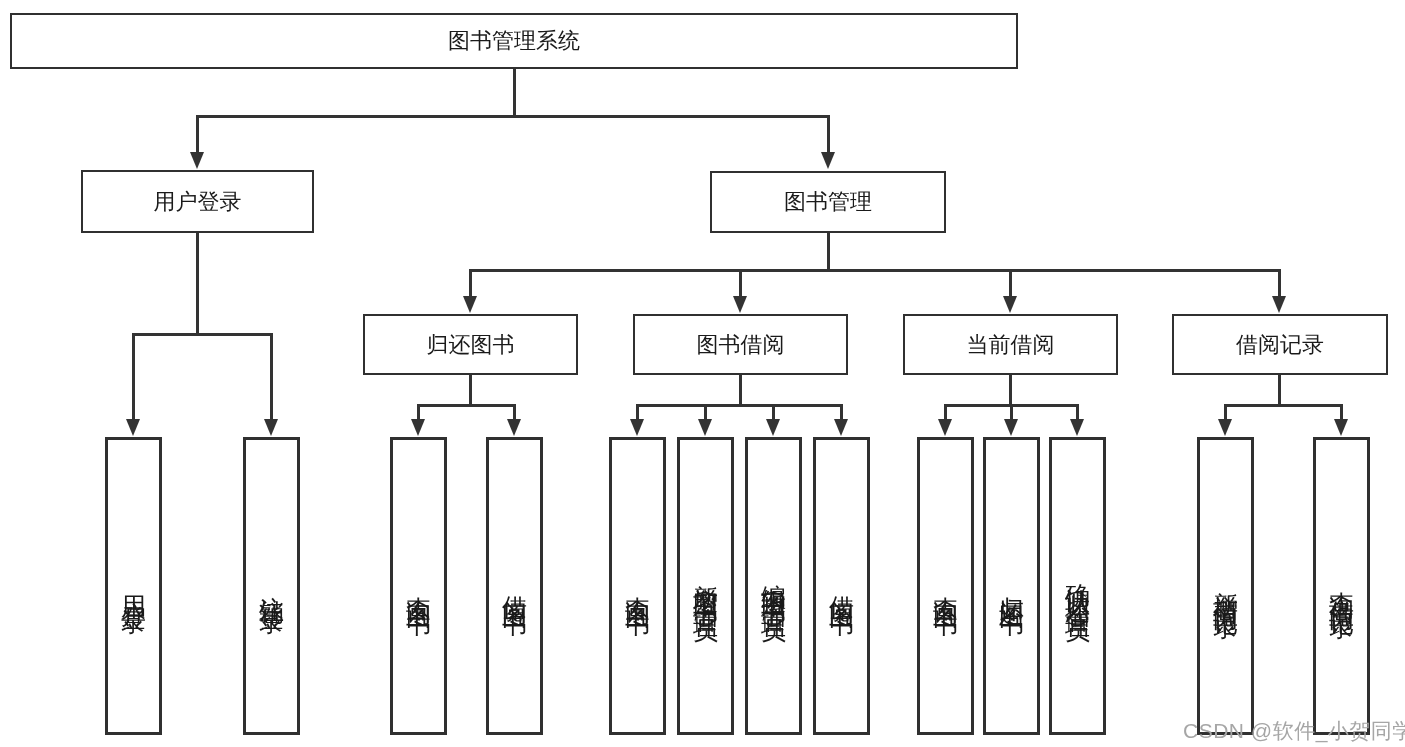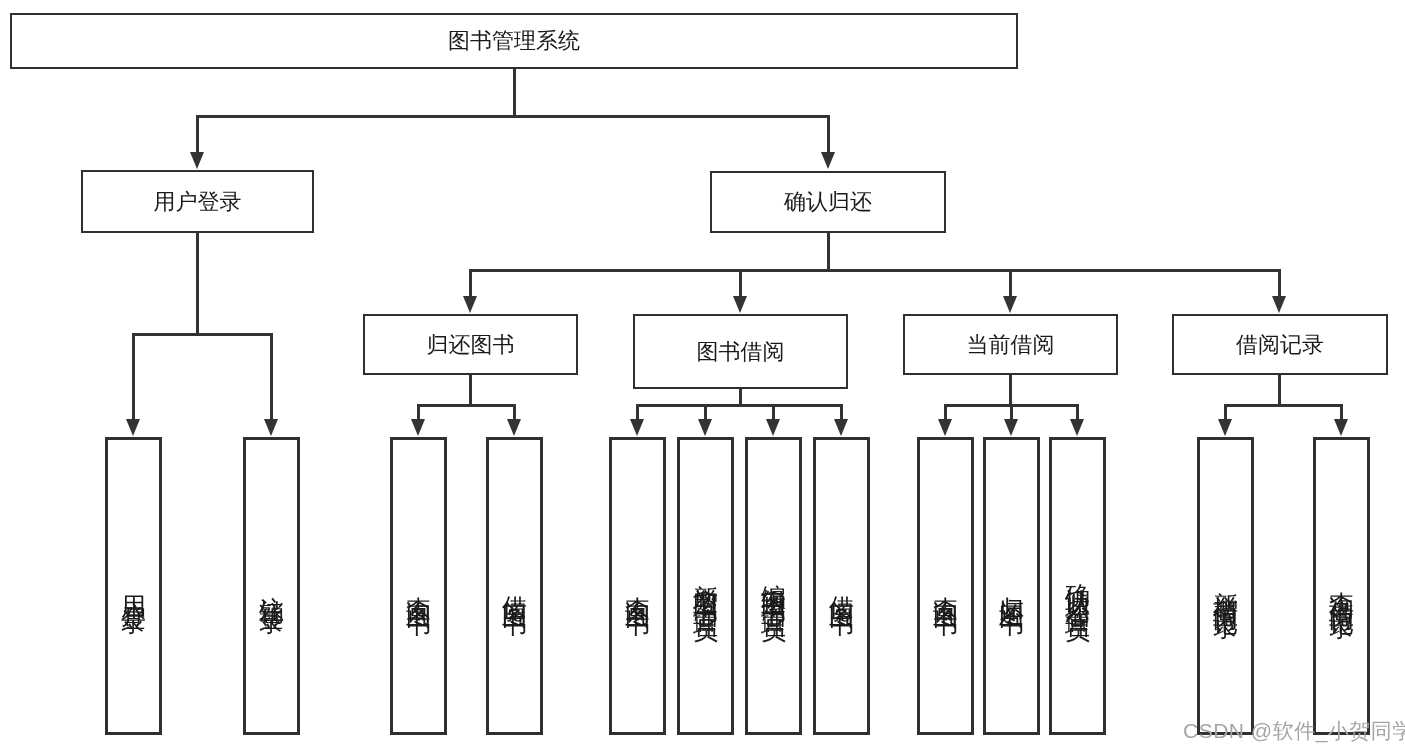--- a/index.html
+++ b/index.html
@@ -39,28 +39,28 @@
 
   <div class="box" style="left:10px;top:13px;width:1008px;height:56px">
     <span>图书管理系统</span>
   </div>
 
   <div class="box" style="left:81px;top:170px;width:233px;height:63px">
     <span>用户登录</span>
   </div>
 
   <div class="box" style="left:710px;top:171px;width:236px;height:62px">
-    <span>确认归还</span>
+    <span>图书管理</span>
   </div>
 
   <div class="box" style="left:363px;top:314px;width:215px;height:61px">
     <span>归还图书</span>
   </div>
 
-  <div class="box" style="left:633px;top:314px;width:215px;height:75px">
+  <div class="box" style="left:633px;top:314px;width:215px;height:61px">
     <span>图书借阅</span>
   </div>
 
   <div class="box" style="left:903px;top:314px;width:215px;height:61px">
     <span>当前借阅</span>
   </div>
 
   <div class="box" style="left:1172px;top:314px;width:216px;height:61px">
     <span>借阅记录</span>
   </div>

